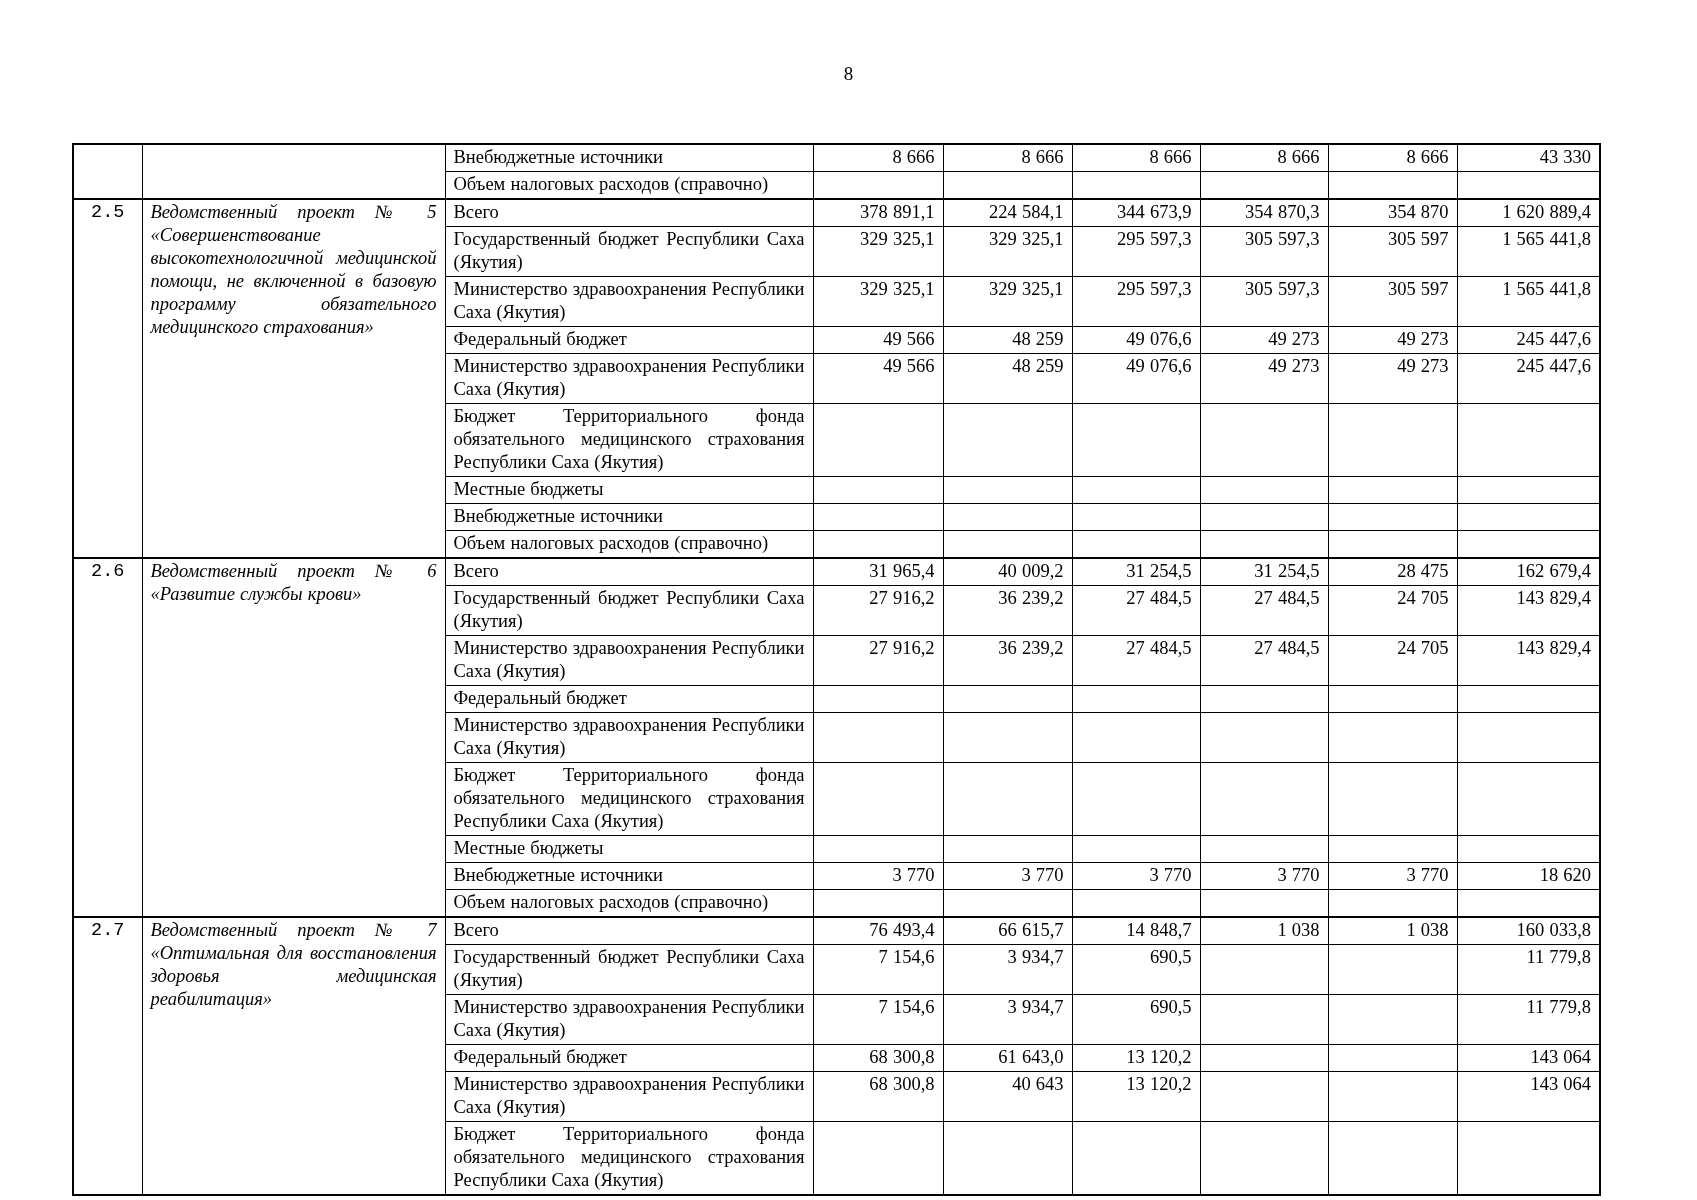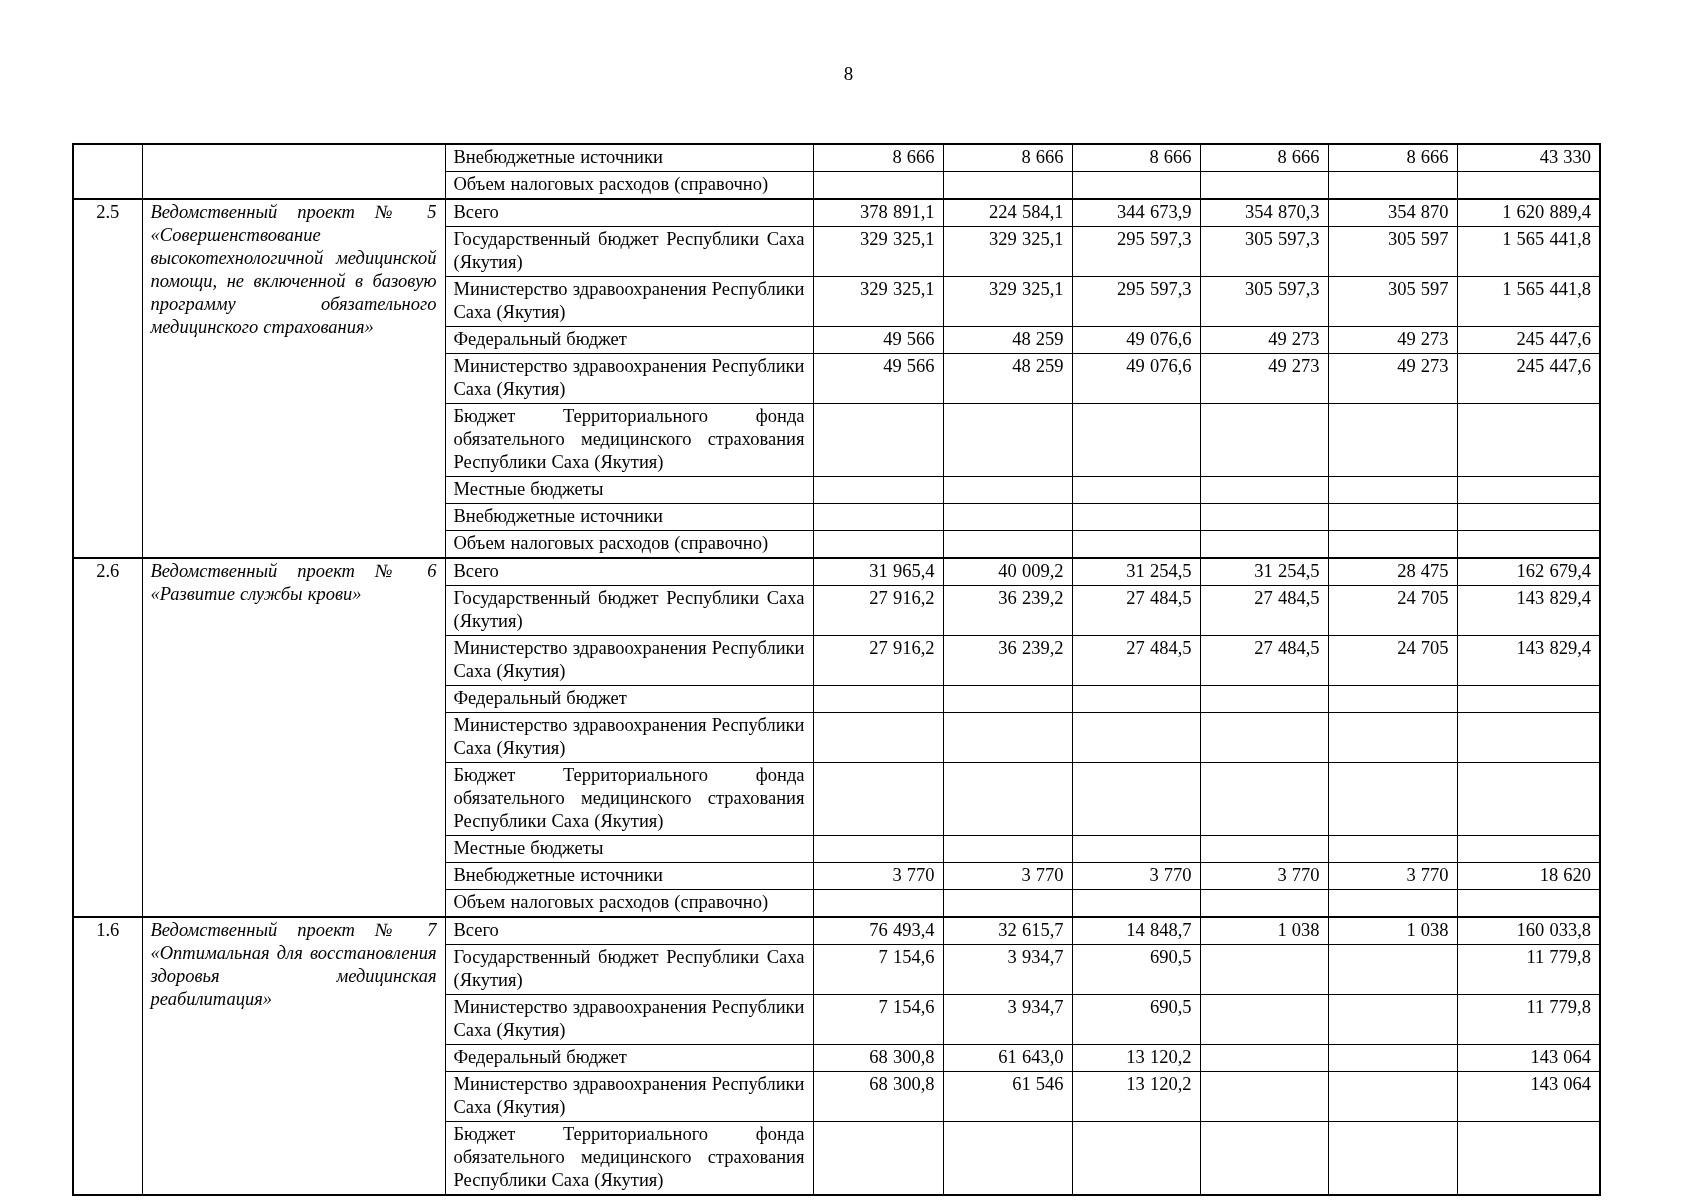--- a/index.html
+++ b/index.html
@@ -40,20 +40,21 @@
     padding: 1px 8px 2px 8px;
     vertical-align: top;
     overflow: hidden;
     word-spacing: 0.5px;
   }
   td.sec-num {
     text-align: center;
     padding-left: 2px;
     padding-right: 2px;
     padding-top: 2px;
+    font-family: Liberation Mono, monospace;
   }
   td.title {
     text-align: justify;
     text-align-last: left;
     -moz-text-align-last: left;
     padding-left: 15px;
     padding-right: 9px;
     padding-top: 2px;
     font-style: italic;
   }
@@ -271,25 +272,25 @@
       <tr>
         <td class="source">Объем налоговых расходов (справочно)</td>
         <td class="num-cell"></td>
         <td class="num-cell"></td>
         <td class="num-cell"></td>
         <td class="num-cell"></td>
         <td class="num-cell"></td>
         <td class="num-cell"></td>
       </tr>
       <tr class="section-start">
-        <td class="sec-num" rowspan="6">1.6</td>
+        <td class="sec-num" rowspan="6">2.7</td>
         <td class="title" rowspan="6">Ведомственный проект № 7 «Оптимальная для восстановления здоровья медицинская реабилитация»</td>
         <td class="source">Всего</td>
         <td class="num-cell">76 493,4</td>
-        <td class="num-cell">32 615,7</td>
+        <td class="num-cell">66 615,7</td>
         <td class="num-cell">14 848,7</td>
         <td class="num-cell">1 038</td>
         <td class="num-cell">1 038</td>
         <td class="num-cell">160 033,8</td>
       </tr>
       <tr>
         <td class="source">Государственный бюджет Республики Саха (Якутия)</td>
         <td class="num-cell">7 154,6</td>
         <td class="num-cell">3 934,7</td>
         <td class="num-cell">690,5</td>
@@ -311,21 +312,21 @@
         <td class="num-cell">68 300,8</td>
         <td class="num-cell">61 643,0</td>
         <td class="num-cell">13 120,2</td>
         <td class="num-cell"></td>
         <td class="num-cell"></td>
         <td class="num-cell">143 064</td>
       </tr>
       <tr>
         <td class="source">Министерство здравоохранения Республики Саха (Якутия)</td>
         <td class="num-cell">68 300,8</td>
-        <td class="num-cell">61 546</td>
+        <td class="num-cell">40 643</td>
         <td class="num-cell">13 120,2</td>
         <td class="num-cell"></td>
         <td class="num-cell"></td>
         <td class="num-cell">143 064</td>
       </tr>
       <tr>
         <td class="source">Бюджет Территориального фонда обязательного медицинского страхования Республики Саха (Якутия)</td>
         <td class="num-cell"></td>
         <td class="num-cell"></td>
         <td class="num-cell"></td>

